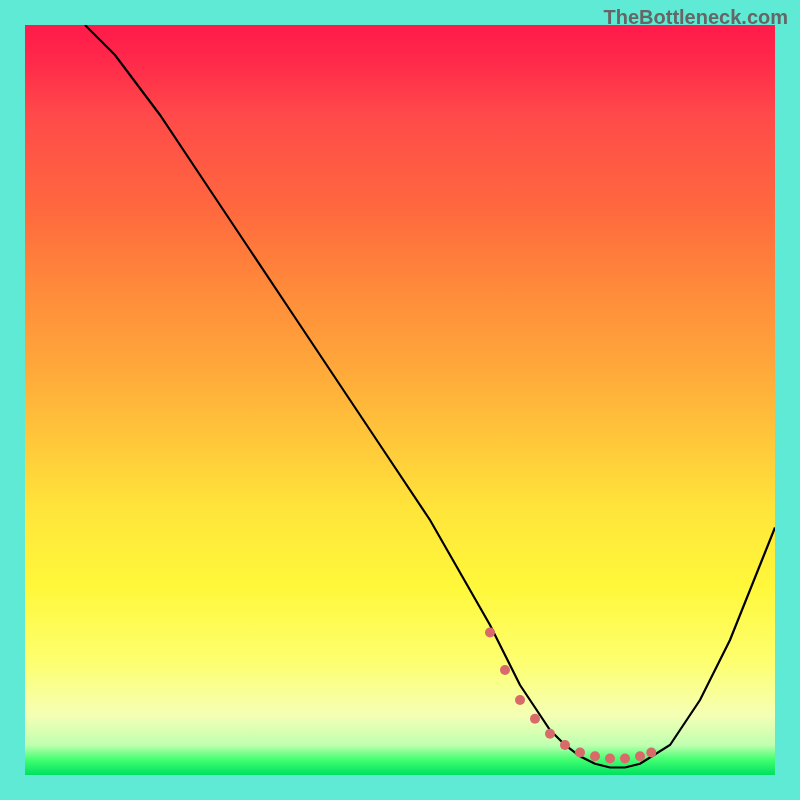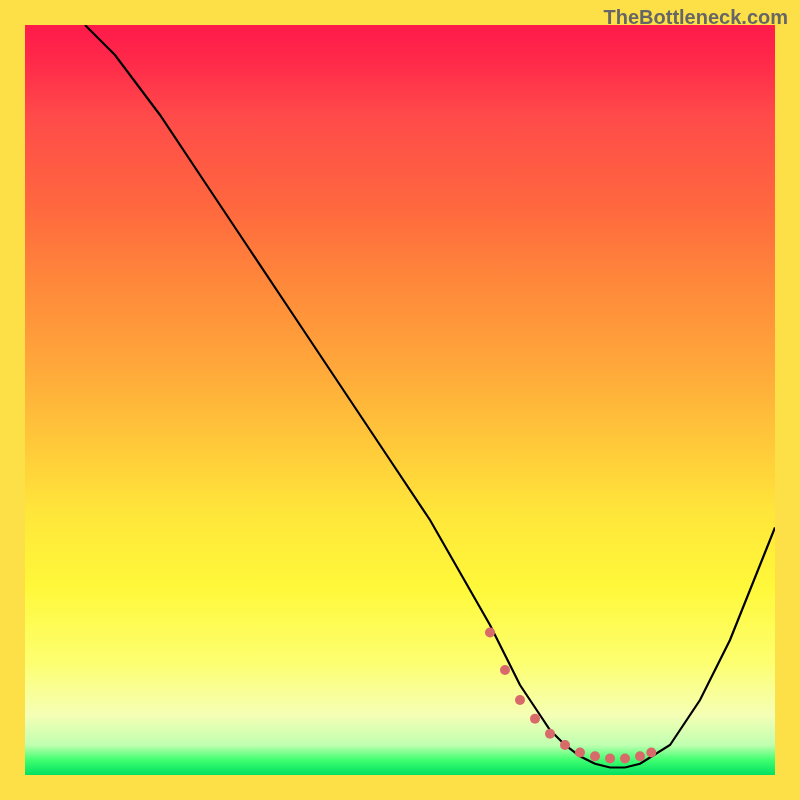--- a/index.html
+++ b/index.html
@@ -1,20 +1,20 @@
 <!DOCTYPE html>
 <html><head>
 <meta charset="utf-8">
 <style>
   * { margin: 0; padding: 0; box-sizing: border-box; }
   html, body { width: 800px; height: 800px; overflow: hidden; }
   .container {
     width: 800px;
     height: 800px;
-    background: #fde047;
+    background: #5eead4;
     position: relative;
   }
   .watermark {
     position: absolute;
     top: 6px;
     right: 12px;
     font-family: Arial, sans-serif;
     font-size: 20px;
     font-weight: bold;
     color: #666;

